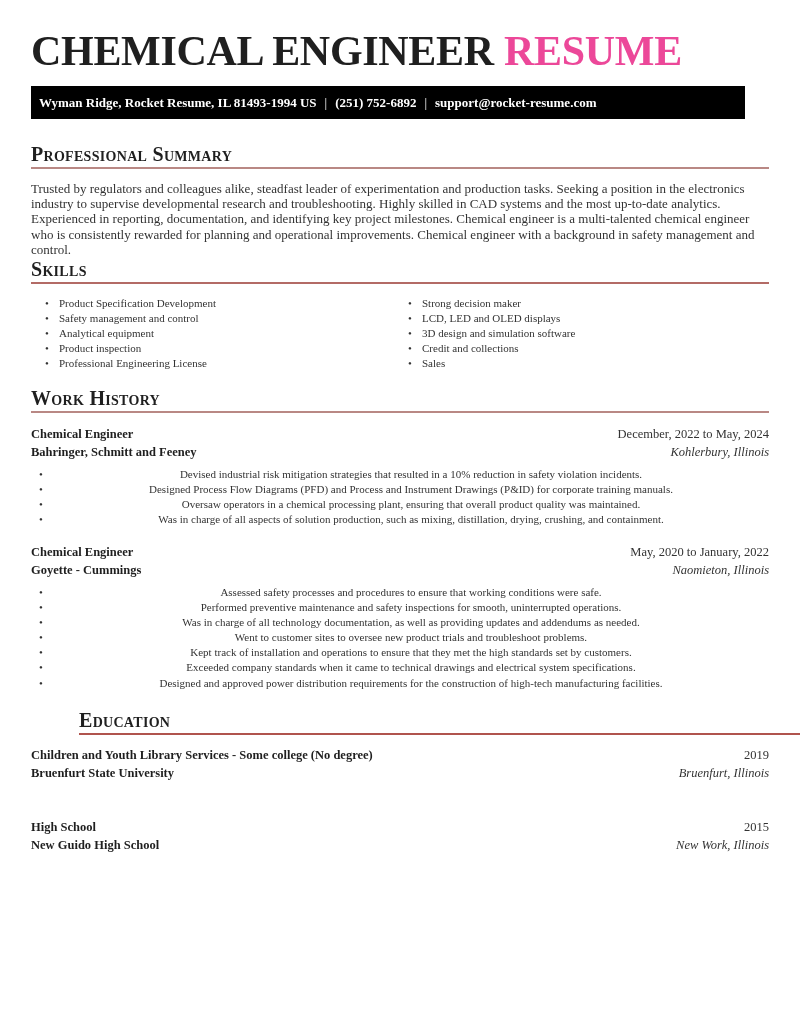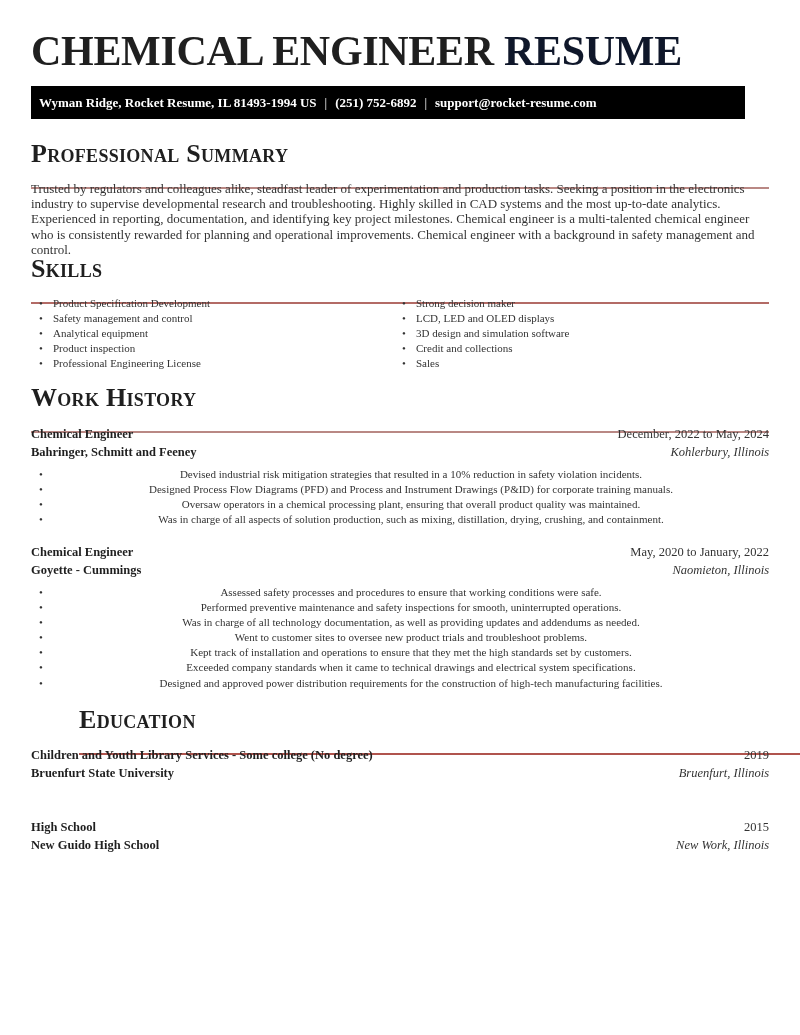--- a/index.html
+++ b/index.html
@@ -15,58 +15,59 @@
   .title {
     position: absolute; top: 26px; left: 0;
     font-family: "Liberation Serif", serif;
     font-weight: bold;
     font-size: 42px;
     letter-spacing: -0.3px;
     color: #1f1f1f;
     white-space: nowrap;
     line-height: 50px;
   }
-  .title .accent { color: #0f172a; }
+  .title .accent { color: #ec4899; }
 
   .contact-bar {
     position: absolute; top: 86px; left: 0; width: 714px; height: 33px;
     background: #000000;
     color: #ffffff;
     font-weight: bold;
     font-size: 13px;
     line-height: 33px;
     padding-left: 8px;
     white-space: nowrap;
   }
   .contact-bar .sep { padding: 0 8px; font-weight: normal; }
 
   .section-heading {
     position: absolute; left: 0; width: 738px;
     font-weight: bold;
-    font-size: 26px;
+    font-size: 20px;
     font-variant: small-caps;
     letter-spacing: 0.3px;
     color: #1f1f1f;
     line-height: 26px;
-    padding-bottom: 20px;
+    padding-bottom: 0;
     border-bottom: 2px solid #b98884;
   }
   .section-heading.edu { border-bottom-color: #b0544d; margin-left: 48px; }
   .section-heading.skills-h { border-bottom-color: #b36b66; }
 
   .summary {
     position: absolute; left: 0; width: 738px; top: 181px;
     font-size: 13px;
     line-height: 15.2px;
     color: #333333;
   }
 
   .skills {
     position: absolute; left: 0; top: 296px; width: 738px;
     display: flex;
+    justify-content: center;
   }
   .skills ul { list-style: none; width: 363px; }
   .skills li, .bullets li {
     position: relative;
     padding-left: 22px;
     font-size: 11px;
     line-height: 15.1px;
     color: #333333;
   }
   .skills li::before, .bullets li::before {

